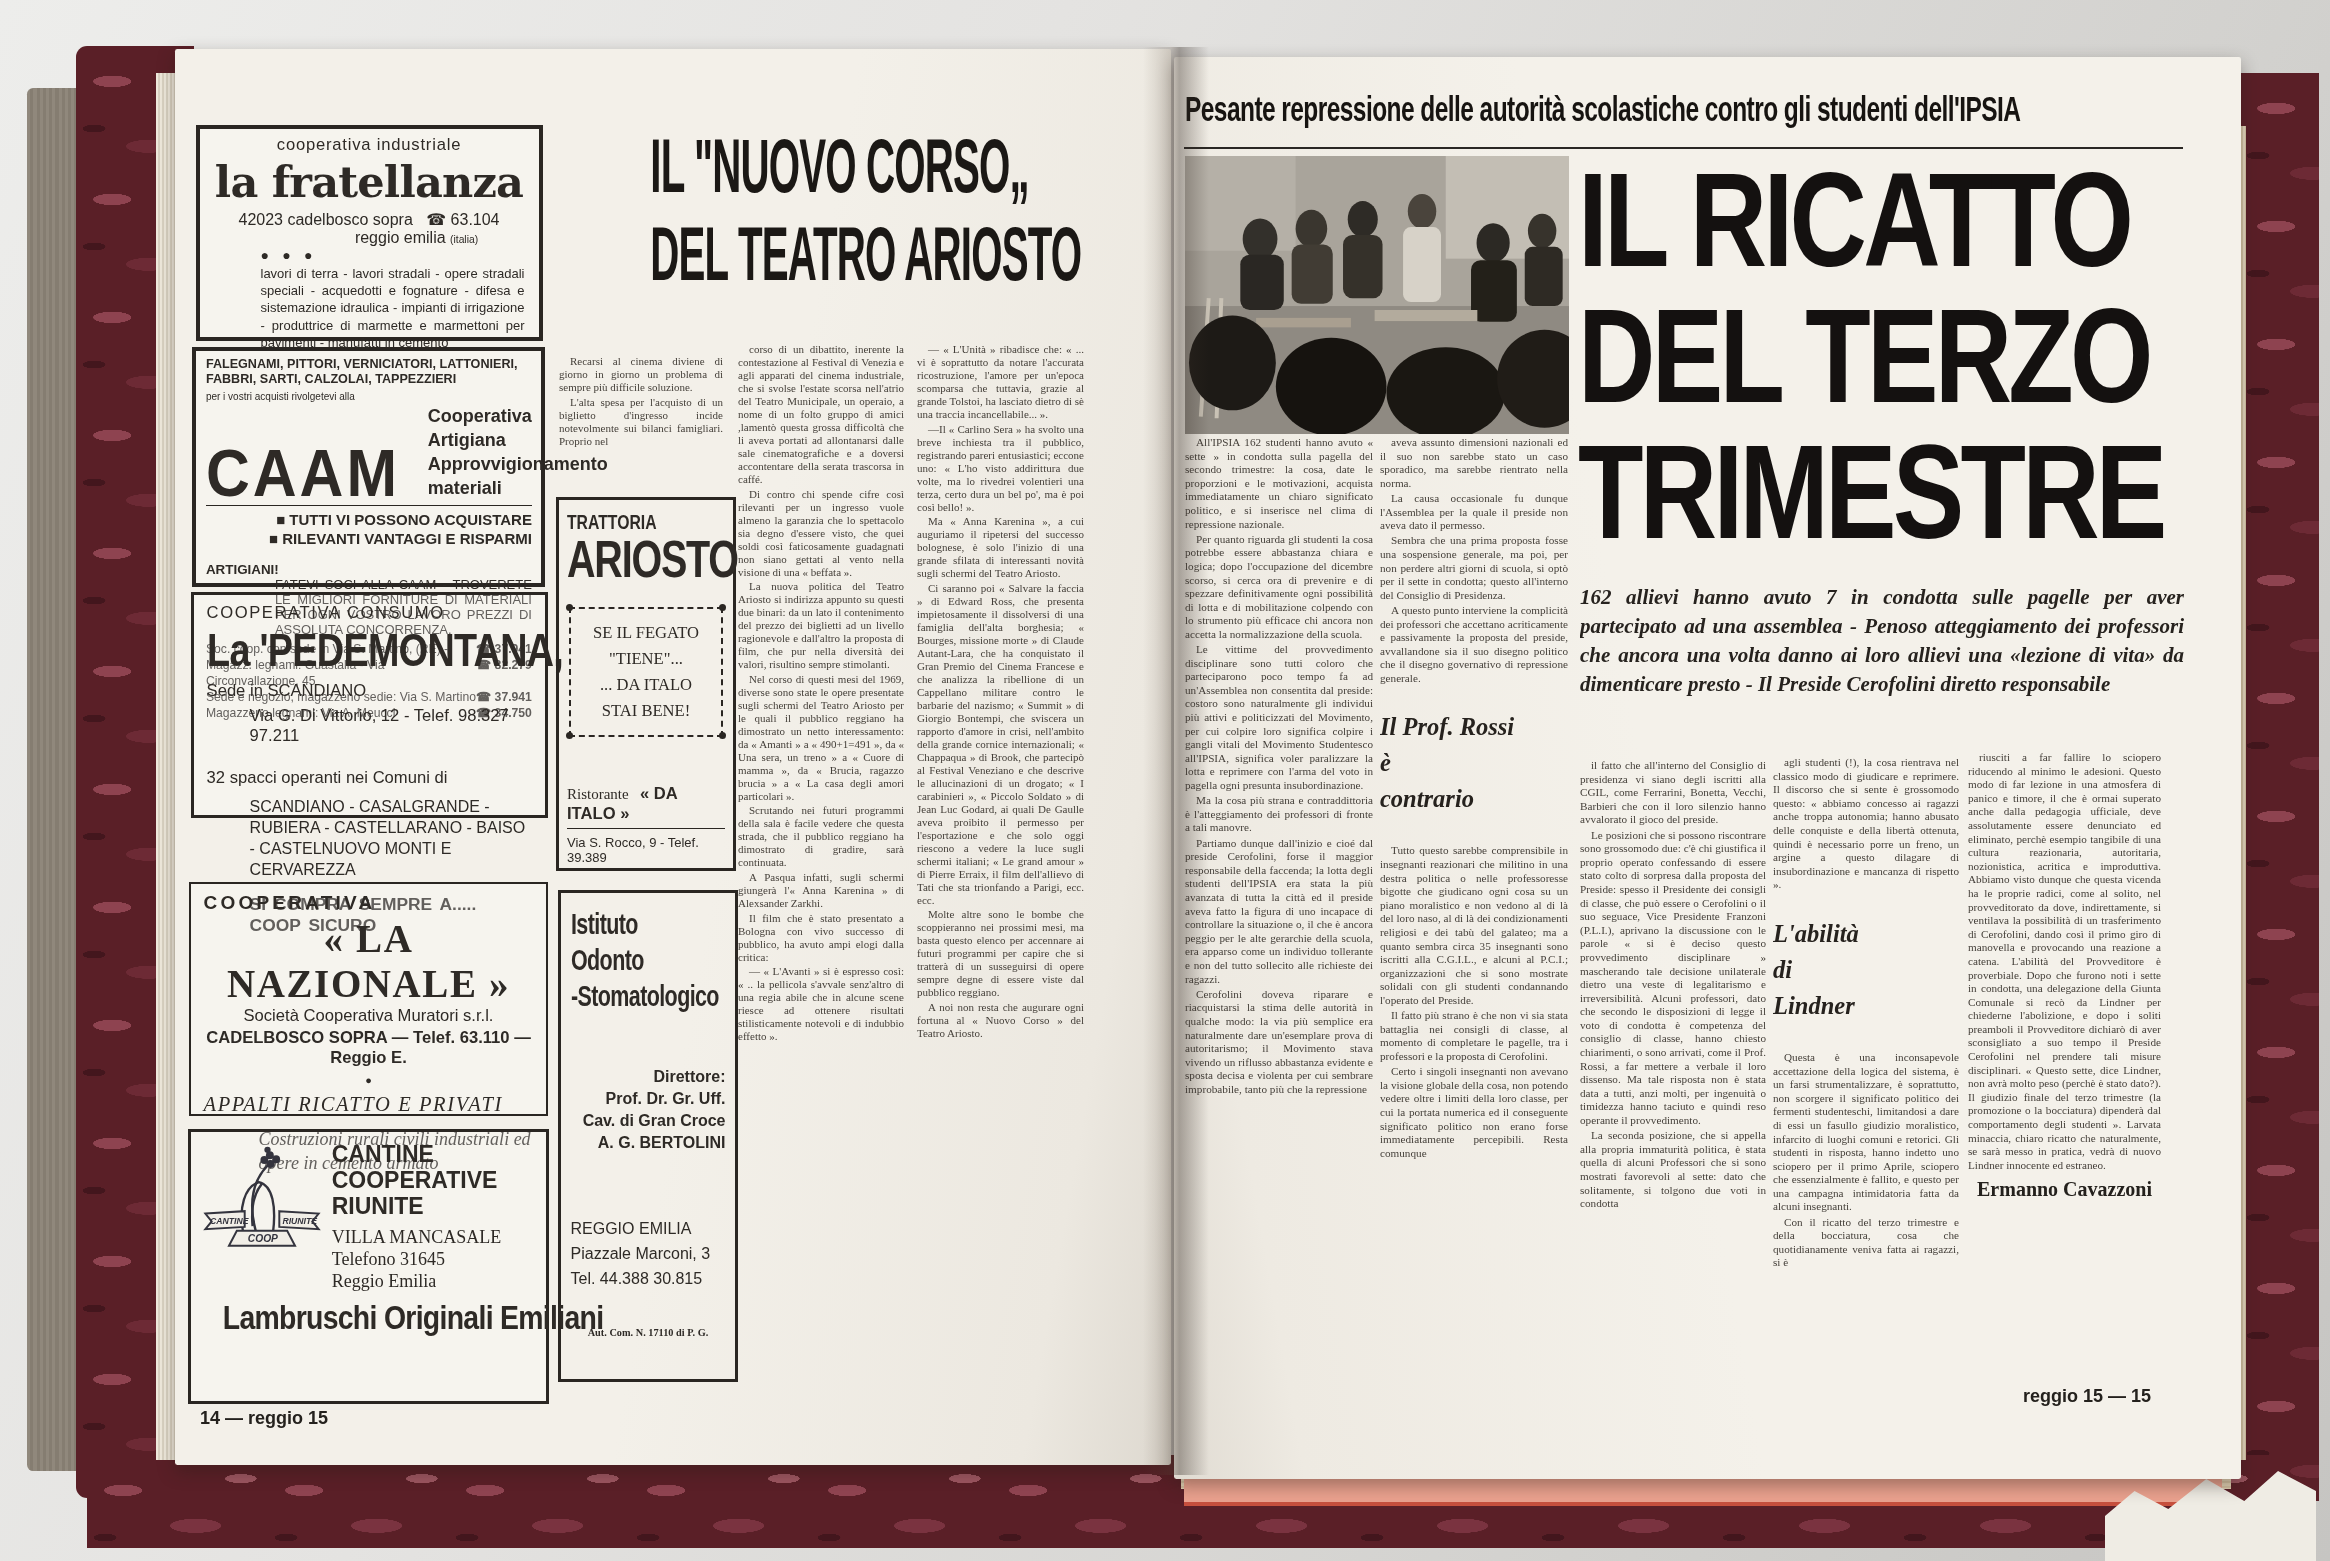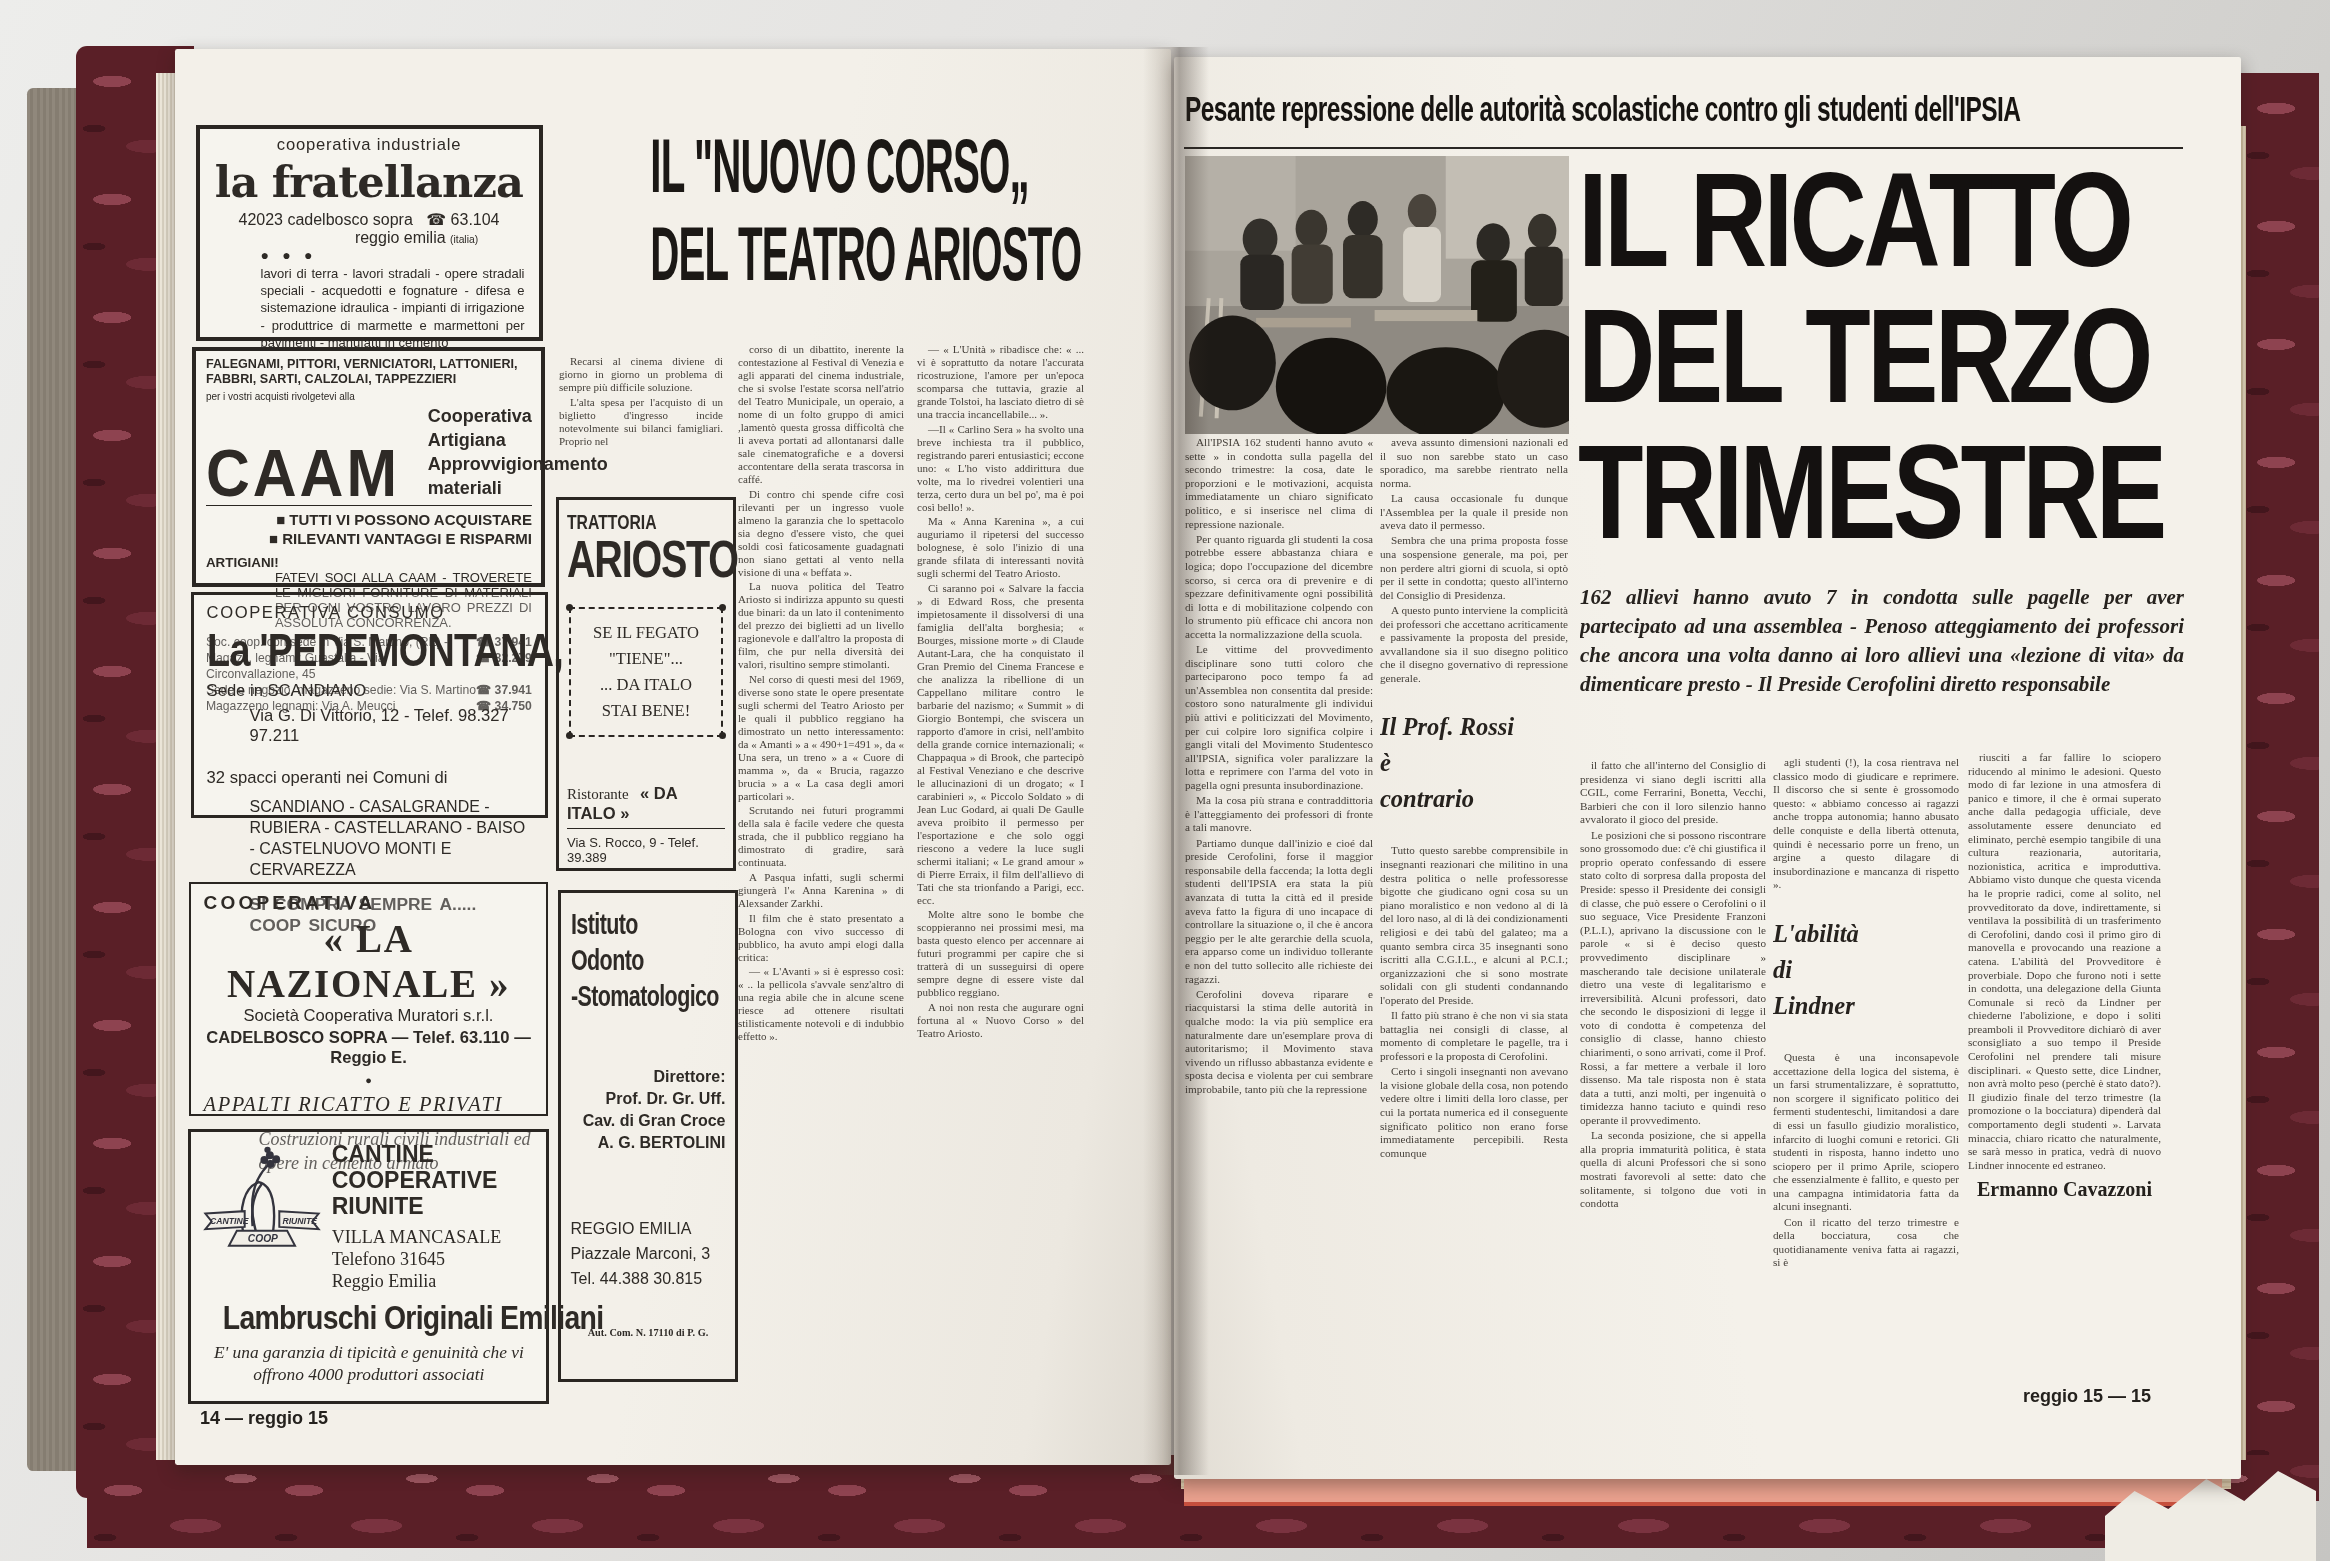--- a/index.html
+++ b/index.html
@@ -55,21 +55,21 @@
   #ad-frat .dots{text-align:left;margin-left:47px;font-size:14px;letter-spacing:4.7px;}
   #ad-frat .bd{font-size:13px;line-height:17.4px;text-align:justify;margin:1.6px 0 0 47px;}
   #ad-caam{left:17.4px;top:298px;width:353px;height:240px;border-width:4px;padding:6.3px 9.5px;}
   #ad-caam .trades{font-weight:bold;font-size:12.6px;line-height:15px;}
   #ad-caam .invite{font-size:10px;margin:4px 0 1.6px;}
   #ad-caam .row{display:flex;align-items:flex-end;gap:11px;}
   #ad-caam .big{font-size:66px;font-weight:bold;letter-spacing:3.2px;line-height:60px;transform:scaleX(.92);transform-origin:left;}
   #ad-caam .types{font-weight:bold;font-size:18px;line-height:24px;padding-bottom:3.2px;}
   #ad-caam .rule{border-top:1.6px solid #2a2622;margin:2.4px 0 3.2px;}
   #ad-caam .bullets{text-align:right;font-weight:bold;font-size:15px;line-height:19px;}
-  #ad-caam .art{font-weight:bold;font-size:13.4px;margin-top:7px;}
+  #ad-caam .art{font-weight:bold;font-size:13.4px;margin-top:14px;}
   #ad-caam .promo{font-size:13px;line-height:15px;margin-left:69px;text-align:justify;}
   #ad-caam .locs{margin-top:4px;}
   #ad-caam .locs .loc{display:flex;justify-content:space-between;font-size:12.2px;line-height:16px;margin:0;}
   #ad-caam .locs .label{}
   #ad-caam .locs .phone{font-weight:bold;white-space:nowrap;}
   #ad-pede{left:16px;top:543px;width:357px;height:226px;padding:8px 12.6px;}
   #ad-pede .k{font-size:16.6px;letter-spacing:1.6px;}
   #ad-pede .nm{font-weight:bold;font-size:46px;line-height:49px;transform:scaleX(.82);transform-origin:left;white-space:nowrap;letter-spacing:-0.8px;margin:3.2px 0 6.3px;}
   #ad-pede .sede{font-size:16.6px;}
   #ad-pede .via{font-size:16.6px;margin:4.7px 0 0 43px;}
@@ -254,21 +254,20 @@
               <div>RIUNITE</div>
             </div>
           <div class="addrs">
               <div>VILLA MANCASALE</div>
               <div>Telefono 31645</div>
               <div>Reggio Emilia</div>
             </div>
         </div>
       </div>
       <div class="big">Lambruschi Originali Emiliani</div>
-      <div class="slogan">E' una garanzia di tipicità e genuinità che vi offrono 4000 produttori associati</div>
     </div>
 
     <div class="abs" id="teatro-headline">
       <div class="l">IL "NUOVO CORSO„</div>
       <div class="l">DEL TEATRO ARIOSTO</div>
     </div>
 
     <div class="abs bodycol" id="t-col1">
         <p class="para">Recarsi al cinema diviene di giorno in giorno un problema di sempre più difficile soluzione.</p>
         <p class="para">L'alta spesa per l'acquisto di un biglietto d'ingresso incide notevolmente sui bilanci famigliari. Proprio nel</p>

